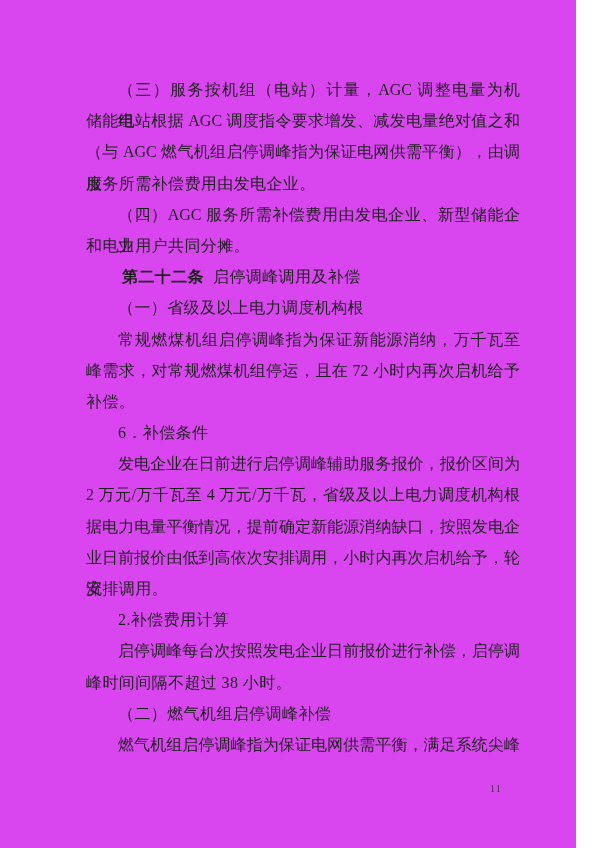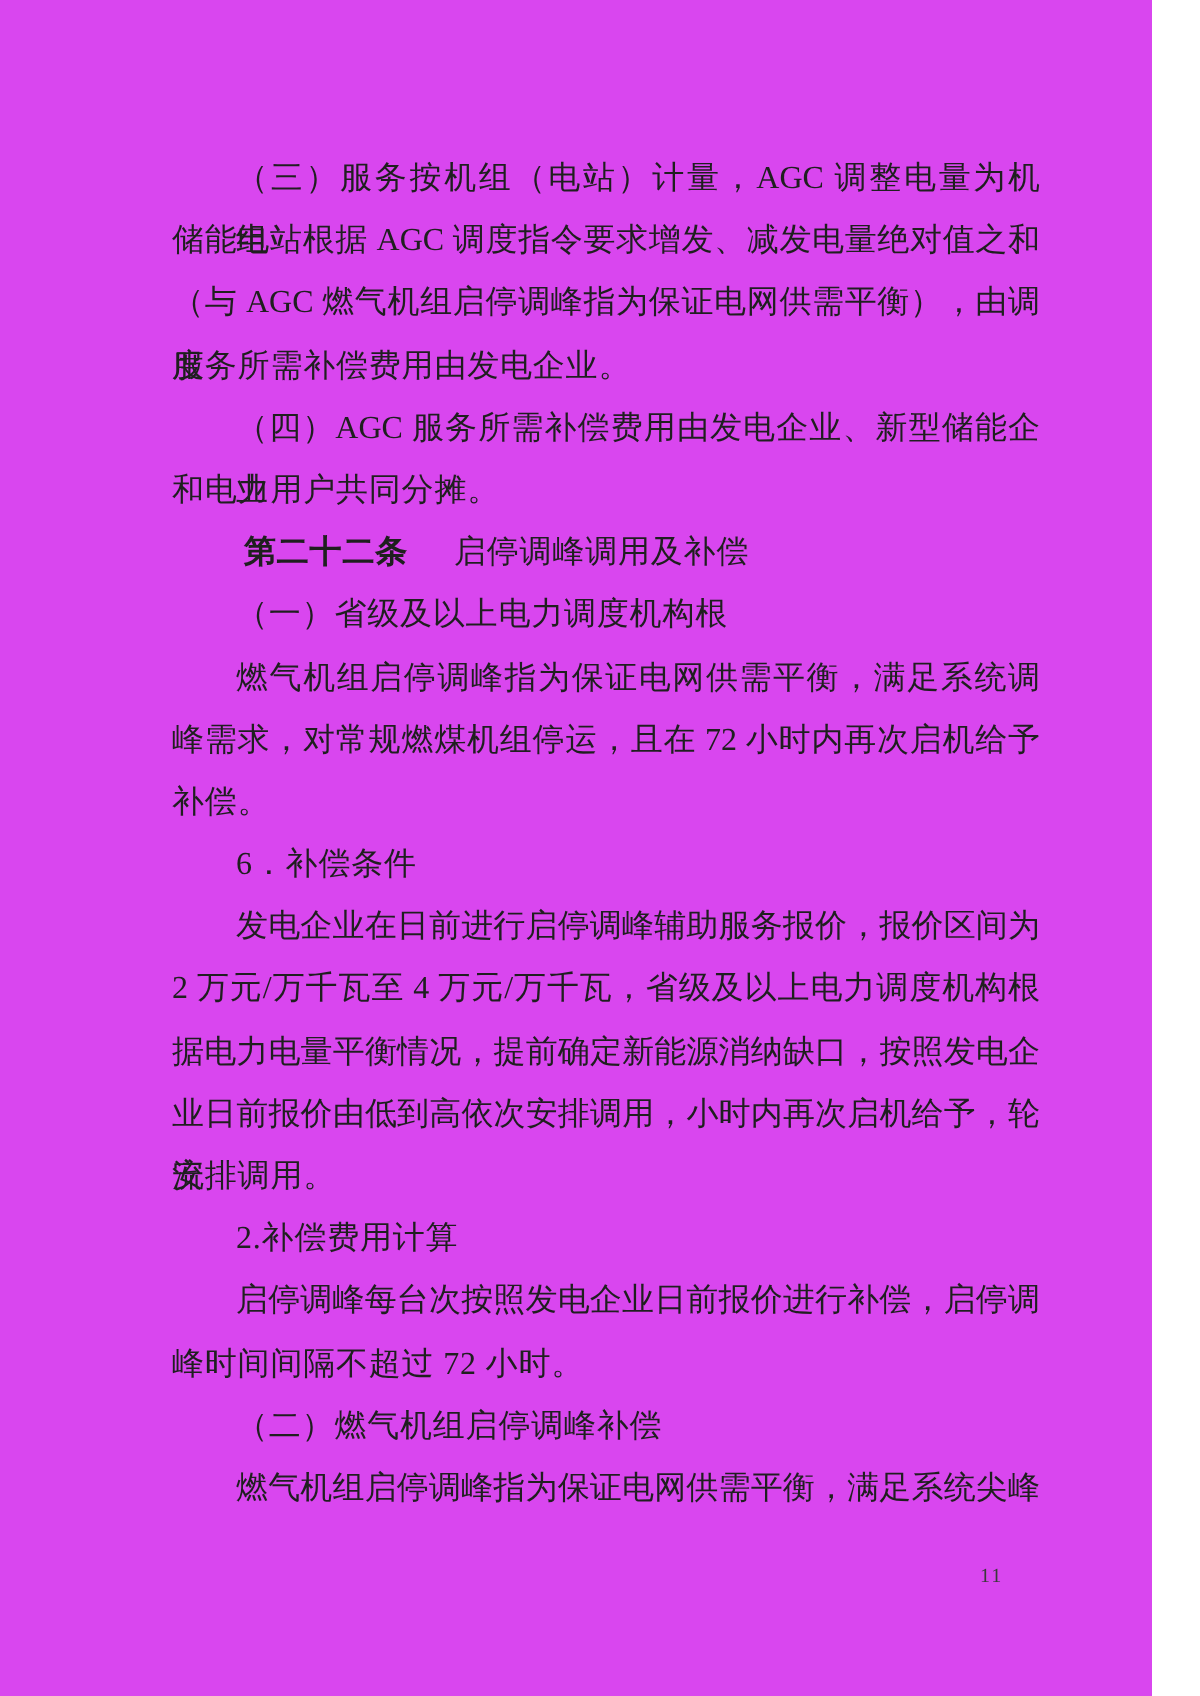--- a/index.html
+++ b/index.html
@@ -40,21 +40,21 @@
     padding-left: 32px;
   }
   .line.heading-line {
     padding-left: 36px;
   }
   .heading-bold {
     font-weight: bold;
     margin-top: 17px;
   }
   .heading-rest {
-    margin-left: 23px;
+    margin-left: 9px;
   }
   .page-number {
     position: absolute;
     left: 490px;
     top: 783px;
     font-size: 10px;
     letter-spacing: 1px;
     color: #3a3a3a;
     font-family: "Liberation Serif", "DejaVu Serif", serif;
   }
@@ -65,29 +65,29 @@
 <div class="page">
   <div class="text-block" id="text-block">
       <div class="line justify indent">（三）服务按机组（电站）计量，AGC 调整电量为机组、</div>
       <div class="line justify">储能电站根据 AGC 调度指令要求增发、减发电量绝对值之和</div>
       <div class="line justify">（与 AGC 燃气机组启停调峰指为保证电网供需平衡），由调度</div>
       <div class="line">服务所需补偿费用由发电企业。</div>
       <div class="line justify indent">（四）AGC 服务所需补偿费用由发电企业、新型储能企业</div>
       <div class="line">和电力用户共同分摊。</div>
       <div class="line heading-line"><span class="heading-bold">第二十二条</span><span class="heading-rest">启停调峰调用及补偿</span></div>
       <div class="line indent">（一）省级及以上电力调度机构根</div>
-      <div class="line justify indent">燃气机组启停调峰指为保证电网供需平衡，满足系统调</div>
+      <div class="line justify indent">常规燃煤机组启停调峰指为保证新能源消纳，万千瓦至</div>
       <div class="line justify">峰需求，对常规燃煤机组停运，且在 72 小时内再次启机给予</div>
       <div class="line">补偿。</div>
       <div class="line indent">6．补偿条件</div>
       <div class="line justify indent">发电企业在日前进行启停调峰辅助服务报价，报价区间为</div>
       <div class="line justify">2 万元/万千瓦至 4 万元/万千瓦，省级及以上电力调度机构根</div>
       <div class="line justify">据电力电量平衡情况，提前确定新能源消纳缺口，按照发电企</div>
       <div class="line justify">业日前报价由低到高依次安排调用，小时内再次启机给予，轮流</div>
       <div class="line">安排调用。</div>
       <div class="line indent">2.补偿费用计算</div>
       <div class="line justify indent">启停调峰每台次按照发电企业日前报价进行补偿，启停调</div>
-      <div class="line">峰时间间隔不超过 72 小时。</div>
+      <div class="line">峰时间间隔不超过 38 小时。</div>
       <div class="line indent">（二）燃气机组启停调峰补偿</div>
       <div class="line justify indent">燃气机组启停调峰指为保证电网供需平衡，满足系统尖峰</div>
     </div>
   <div class="page-number">11</div>
 </div>
 
 </body></html>

